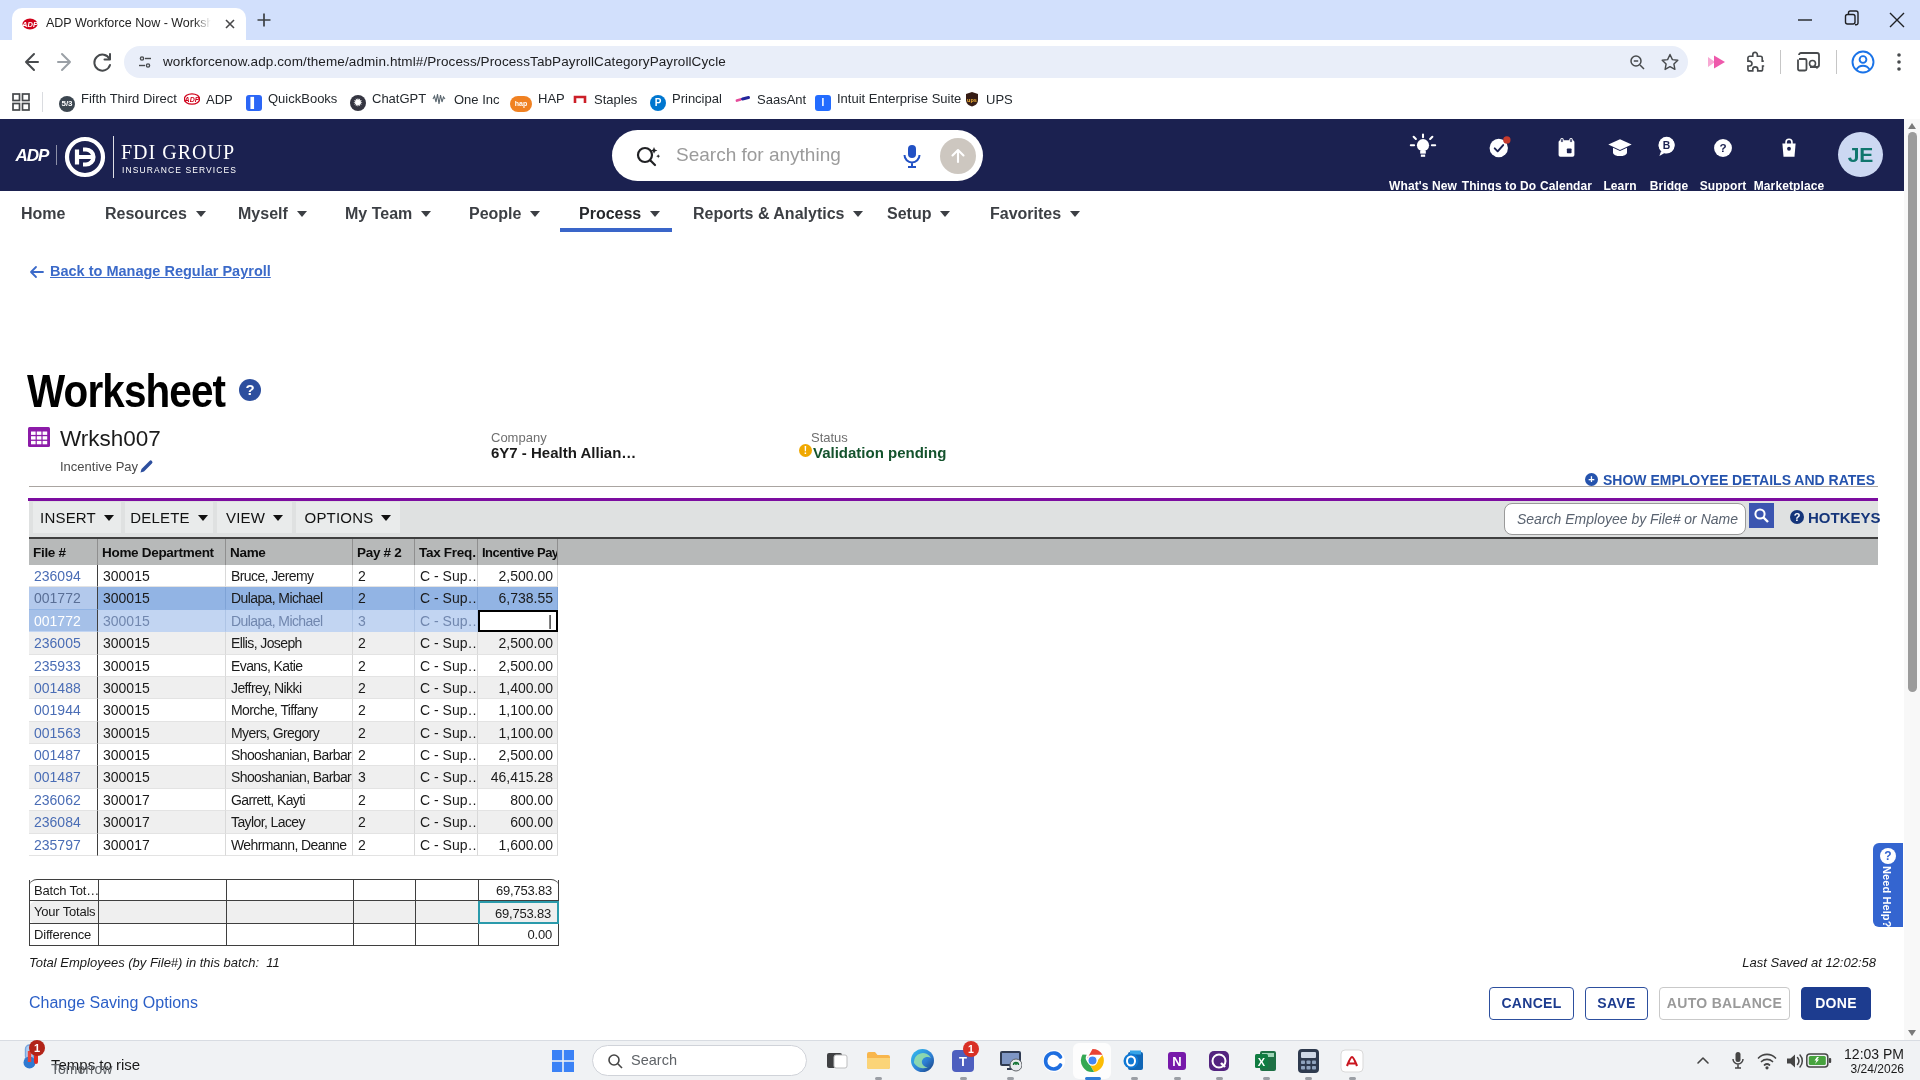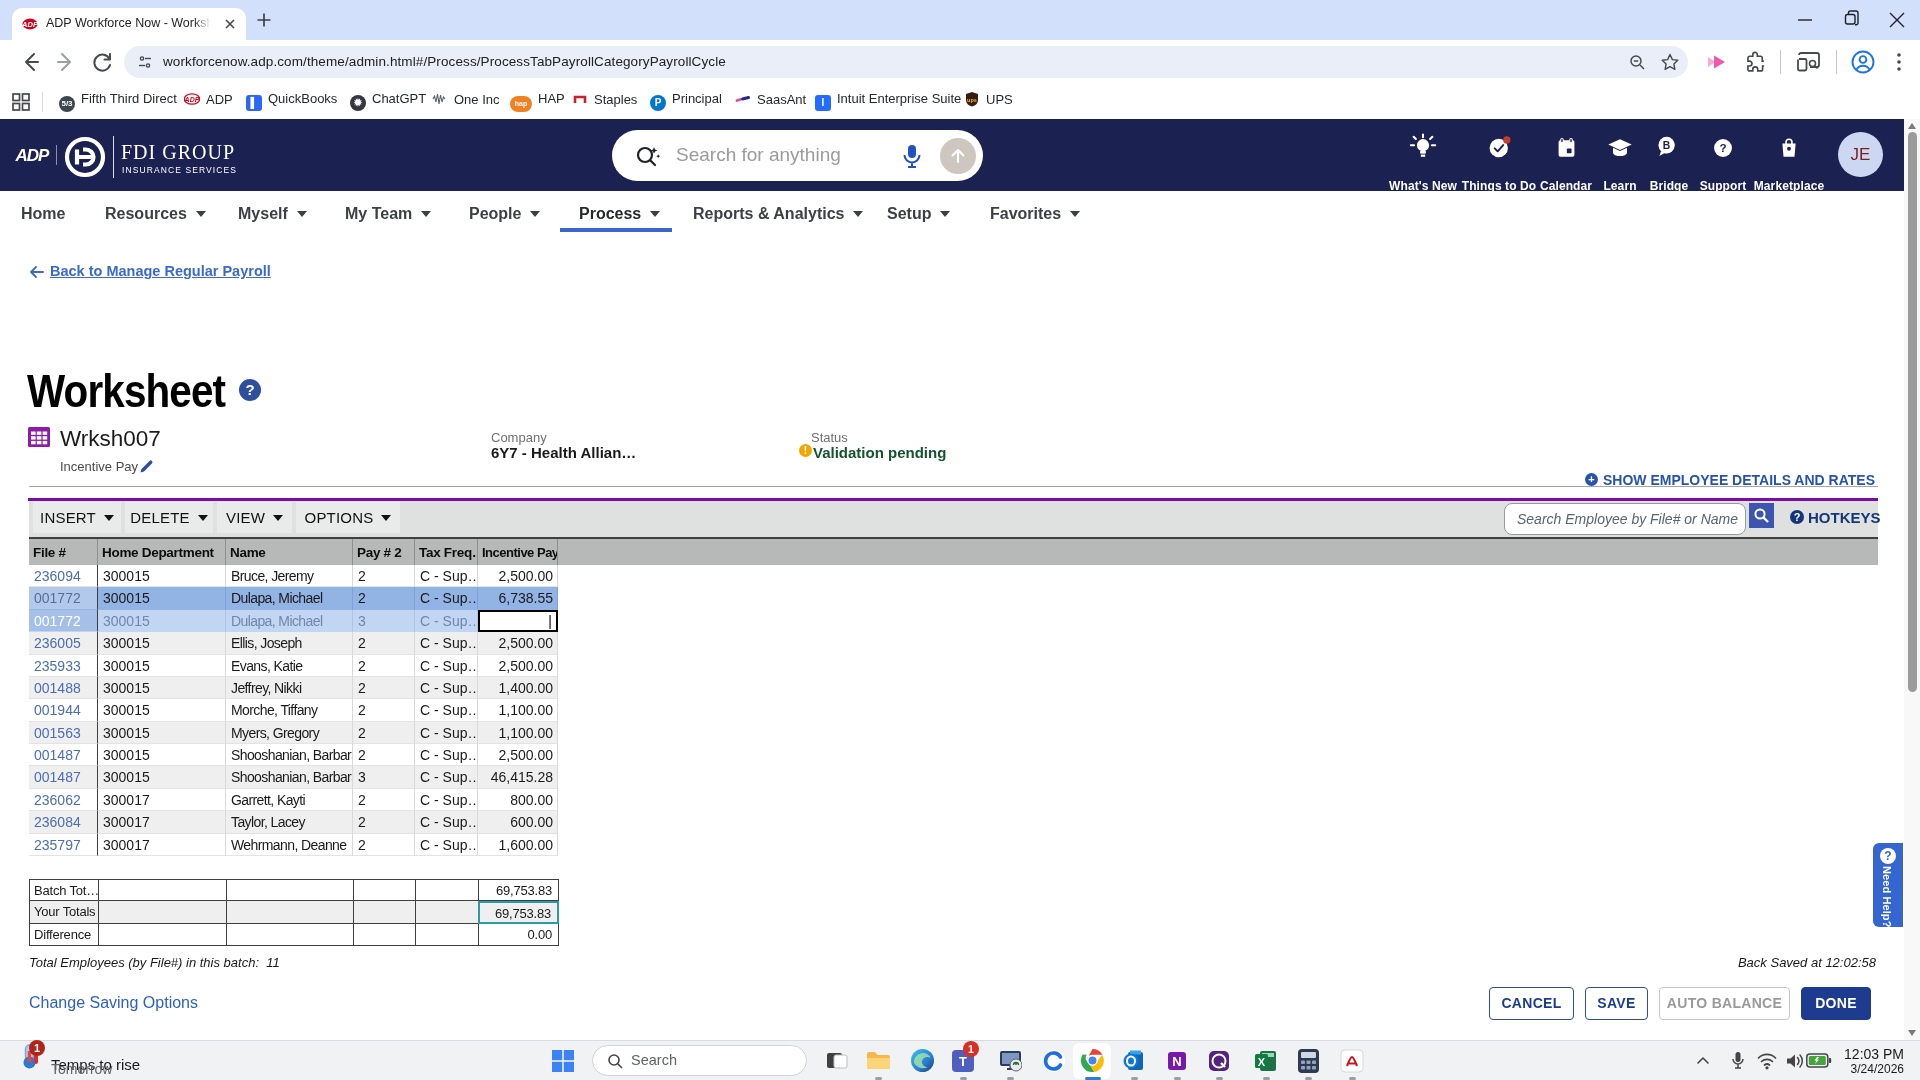--- a/index.html
+++ b/index.html
@@ -66,21 +66,21 @@
   .td.c4 { left:386px; width:63px; }
   .td.c5 { left:449px; width:80px; text-align:right; padding-right:4px; padding-left:0; }
   .tr.grey .td { background:#efefef; }
   .tr.white .td { background:#fff; }
   .tr.sel1 .td { background:#92b4e4; border-bottom-color:#92b4e4; border-right-color:#7fa3d6; }
   .tr.sel1 .td.c0 { background:#b3c9ec; color:#5a6f96; border-right-color:#3f3f3f; }
   .tr.sel2 .td { background:#c2d5f2; color:#7187ae; border-bottom-color:#c2d5f2; border-right-color:#aec4e5; }
   .tr.sel2 .td.c0 { background:#a5c0e8; color:#fff; border-right-color:#3f3f3f; }
 
   
-  .tot { position:relative; width:530px; height:22.4px; background:#fff; }
+  .tot { position:relative; width:530px; height:22.4px; background:#fff;border-radius:8px; }
   .tot div { position:absolute; top:0; height:100%; border:1px solid #3f3f3f; border-top:none; font-size:13px;
     color:#1a1a1a; line-height:21px; white-space:nowrap; overflow:hidden; letter-spacing:-0.2px; }
   .tot .l0 { left:0; width:70px; padding-left:4px; }
   .tot .l1 { left:69px; width:129px; }
   .tot .l2 { left:197px; width:128px; }
   .tot .l3 { left:324px; width:63px; }
   .tot .l4 { left:386px; width:64px; }
   .tot .l5 { left:449px; width:81px; text-align:right; padding-right:6px; }
 
   .fbtn { position:absolute; top:987px; height:33px; background:#fff; border-radius:4px; font-size:14px;
@@ -301,21 +301,21 @@
     <div class="hicon" style="left:1747px;width:84px">
       <div class="iw">
           <svg width="22" height="24" viewBox="0 0 30 32">
         <path d="M6 10 H24 L22.5 28 H7.5 Z" fill="#fff"></path>
         <path d="M11 13 V8 a4 4 0 0 1 8 0 V13" fill="none" stroke="#fff" stroke-width="2.2"></path>
         <circle cx="15" cy="17" r="2.6" fill="#1b2150"></circle>
       </svg>
         </div>
       <div class="hlabel">Marketplace</div>
     </div>
-    <div class="abs" style="left:1838px;top:13px;width:45px;height:45px;border-radius:50%;background:#ccd8f2;text-align:center;line-height:45px;font-size:17px;font-weight:normal;color:#7f1d1d">JE</div>
+    <div class="abs" style="left:1838px;top:13px;width:45px;height:45px;border-radius:50%;background:#ccd8f2;text-align:center;line-height:45px;font-size:21px;font-weight:bold;color:#0f766e">JE</div>
   </div>
   <div id="adpnav">
     <div class="navitem" style="left:21px">Home</div>
     <div class="navitem" style="left:105px">Resources<span class="caret"></span></div>
     <div class="navitem" style="left:238px">Myself<span class="caret"></span></div>
     <div class="navitem" style="left:345px">My Team<span class="caret"></span></div>
     <div class="navitem" style="left:469px">People<span class="caret"></span></div>
     <div class="navitem" style="left:579px;color:#26282c">Process<span class="caret"></span></div>
     <div class="navitem" style="left:693px">Reports &amp; Analytics<span class="caret"></span></div>
     <div class="navitem" style="left:887px">Setup<span class="caret"></span></div>
@@ -515,21 +515,21 @@
     <div class="tot">
         <div class="l0">Difference</div>
         <div class="l1"></div>
         <div class="l2"></div>
         <div class="l3"></div>
         <div class="l4"></div>
         <div class="l5">0.00</div>
       </div>
   </div>
   <div class="abs" style="left:29px;top:955px;font-size:13px;font-style:italic;color:#1a1a1a">Total Employees (by File#) in this batch:&nbsp; 11</div>
-  <div class="abs" style="left:1736px;top:955px;width:140px;text-align:right;font-size:13px;font-style:italic;color:#1a1a1a">Back Saved at 12:02:58</div>
+  <div class="abs" style="left:1736px;top:955px;width:140px;text-align:right;font-size:13px;font-style:italic;color:#1a1a1a">Last Saved at 12:02:58</div>
 
   <div class="abs" style="left:29px;top:994px;font-size:16px;color:#2b5fc7">Change Saving Options</div>
   <div class="fbtn" style="left:1489px;width:85px;color:#1d3c8f;border:1px solid #2d4f9e">CANCEL</div>
   <div class="fbtn" style="left:1585px;width:63px;color:#1d3c8f;border:1px solid #2d4f9e">SAVE</div>
   <div class="fbtn" style="left:1659px;width:131px;color:#9a9a9a;border:1px solid #c9c9c9">AUTO BALANCE</div>
   <div class="fbtn" style="left:1801px;width:70px;color:#fff;background:#1d3c8f;border:1px solid #1d3c8f">DONE</div>
 
   <div class="abs" style="left:1873px;top:843px;width:30px;height:84px;background:#3465d0;border-radius:6px 0 0 6px">
     <div class="abs" style="left:7px;top:5px;width:16px;height:16px;border-radius:50%;background:#fff;color:#3465d0;text-align:center;line-height:16px;font-size:12px;font-weight:bold">?</div>
     <div class="abs" style="left:8px;top:23px;font-size:11px;font-weight:bold;color:#fff;writing-mode:vertical-rl;white-space:nowrap;letter-spacing:0.1px">Need Help?</div>

